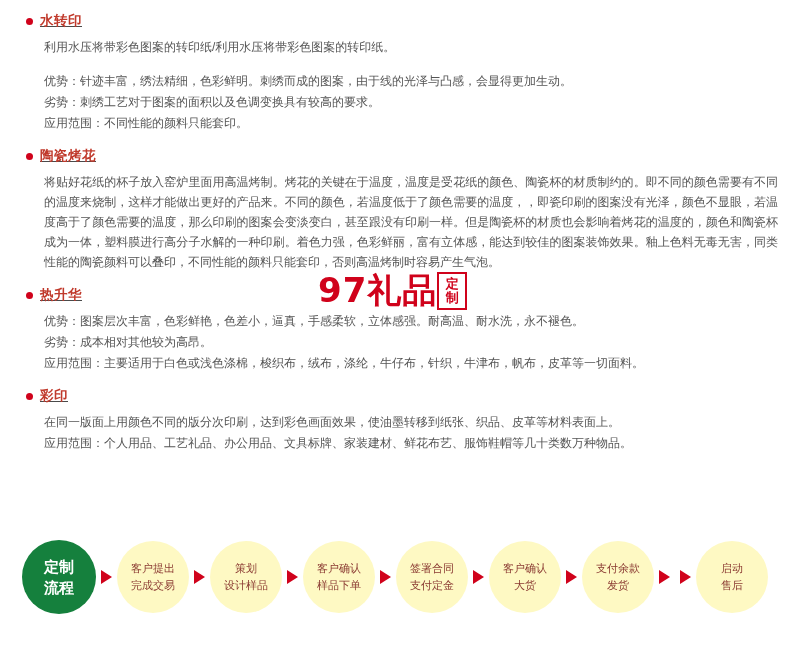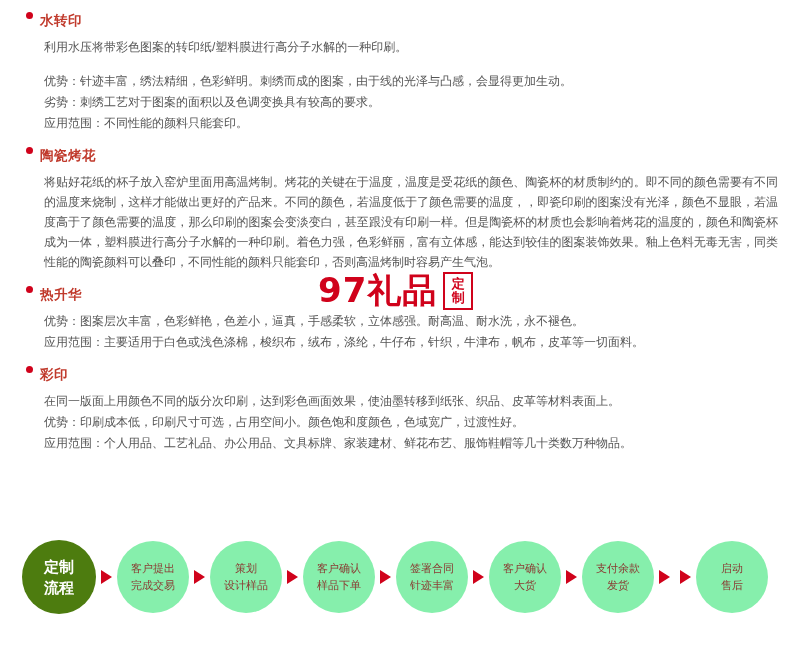--- a/index.html
+++ b/index.html
@@ -20,22 +20,24 @@
     width: 800px;
     height: 648px;
     box-sizing: border-box;
     padding: 12px 22px 0 22px;
   }
   .section {
     margin-bottom: 14px;
   }
   .sec-head {
     display: flex;
+    align-items: center;
     gap: 7px;
     margin-bottom: 7px;
+    text-decoration: underline;
   }
   .bullet {
     width: 7px;
     height: 7px;
     border-radius: 50%;
     background: #d0021b;
     display: inline-block;
     flex: 0 0 auto;
     margin-left: 4px;
   }
@@ -56,21 +58,21 @@
     margin: 0 0 1px 0;
   }
 
   
   .watermark {
     position: absolute;
     left: 318px;
     top: 268px;
     display: flex;
     align-items: center;
-    gap: 6px;
+    gap: 0;
     pointer-events: none;
   }
   .wm-text {
     font-size: 34px;
     font-weight: bold;
     color: #d0021b;
     letter-spacing: 1px;
     font-family: "DejaVu Sans", sans-serif;
   }
   .wm-box {
@@ -90,36 +92,36 @@
     position: absolute;
     left: 22px;
     top: 540px;
     display: flex;
     align-items: center;
   }
   .flow-badge {
     width: 74px;
     height: 74px;
     border-radius: 50%;
-    background: #4d7c0f;
+    background: #15803d;
     color: #ffffff;
     display: flex;
     flex-direction: column;
     align-items: center;
     justify-content: center;
     font-size: 15px;
     font-weight: bold;
     line-height: 21px;
     flex: 0 0 auto;
   }
   .flow-step {
     width: 72px;
     height: 72px;
     border-radius: 50%;
-    background: #86efac;
+    background: #fef9c3;
     color: #8a3a32;
     display: flex;
     flex-direction: column;
     justify-content: center;
     font-size: 11px;
     line-height: 17px;
     text-align: center;
     flex: 0 0 auto;
   }
   .arrow {
@@ -136,21 +138,21 @@
 <body>
 
 <div class="page">
 
   <div class="section">
     <div class="sec-head">
       <span class="bullet"></span>
       <span class="sec-title">水转印</span>
     </div>
     <div class="sec-body">
-      <p class="para">利用水压将带彩色图案的转印纸/塑料膜进行高分子水解的一种印刷。</p>
+      <p class="para">利用水压将带彩色图案的转印纸/利用水压将带彩色图案的转印纸。</p>
     </div>
   </div>
 
   <div class="section">
     <div class="sec-body">
       <p class="para">优势：针迹丰富，绣法精细，色彩鲜明。刺绣而成的图案，由于线的光泽与凸感，会显得更加生动。</p>
       <p class="para">劣势：刺绣工艺对于图案的面积以及色调变换具有较高的要求。</p>
       <p class="para">应用范围：不同性能的颜料只能套印。</p>
     </div>
   </div>
@@ -165,32 +167,32 @@
     </div>
   </div>
 
   <div class="section">
     <div class="sec-head">
       <span class="bullet"></span>
       <span class="sec-title">热升华</span>
     </div>
     <div class="sec-body">
       <p class="para">优势：图案层次丰富，色彩鲜艳，色差小，逼真，手感柔软，立体感强。耐高温、耐水洗，永不褪色。</p>
+      <p class="para">劣势：成本相对其他较为高昂。</p>
       <p class="para">应用范围：主要适用于白色或浅色涤棉，梭织布，绒布，涤纶，牛仔布，针织，牛津布，帆布，皮革等一切面料。</p>
     </div>
   </div>
 
   <div class="section">
     <div class="sec-head">
       <span class="bullet"></span>
       <span class="sec-title">彩印</span>
     </div>
     <div class="sec-body">
       <p class="para">在同一版面上用颜色不同的版分次印刷，达到彩色画面效果，使油墨转移到纸张、织品、皮革等材料表面上。</p>
-      <p class="para">优势：印刷成本低，印刷尺寸可选，占用空间小。颜色饱和度颜色，色域宽广，过渡性好。</p>
       <p class="para">应用范围：个人用品、工艺礼品、办公用品、文具标牌、家装建材、鲜花布艺、服饰鞋帽等几十类数万种物品。</p>
     </div>
   </div>
 
   <div class="watermark">
     <span class="wm-text">97礼品</span>
     <span class="wm-box">
       <span>定</span><br>
       <span>制</span>
     </span>
@@ -212,21 +214,21 @@
       <span>设计样品</span>
     </div>
     <div class="arrow"></div>
     <div class="flow-step">
       <span>客户确认</span>
       <span>样品下单</span>
     </div>
     <div class="arrow"></div>
     <div class="flow-step">
       <span>签署合同</span>
-      <span>针迹丰富</span>
+      <span>支付定金</span>
     </div>
     <div class="arrow"></div>
     <div class="flow-step">
       <span>客户确认</span>
       <span>大货</span>
     </div>
     <div class="arrow"></div>
     <div class="flow-step">
       <span>支付余款</span>
       <span>发货</span>

